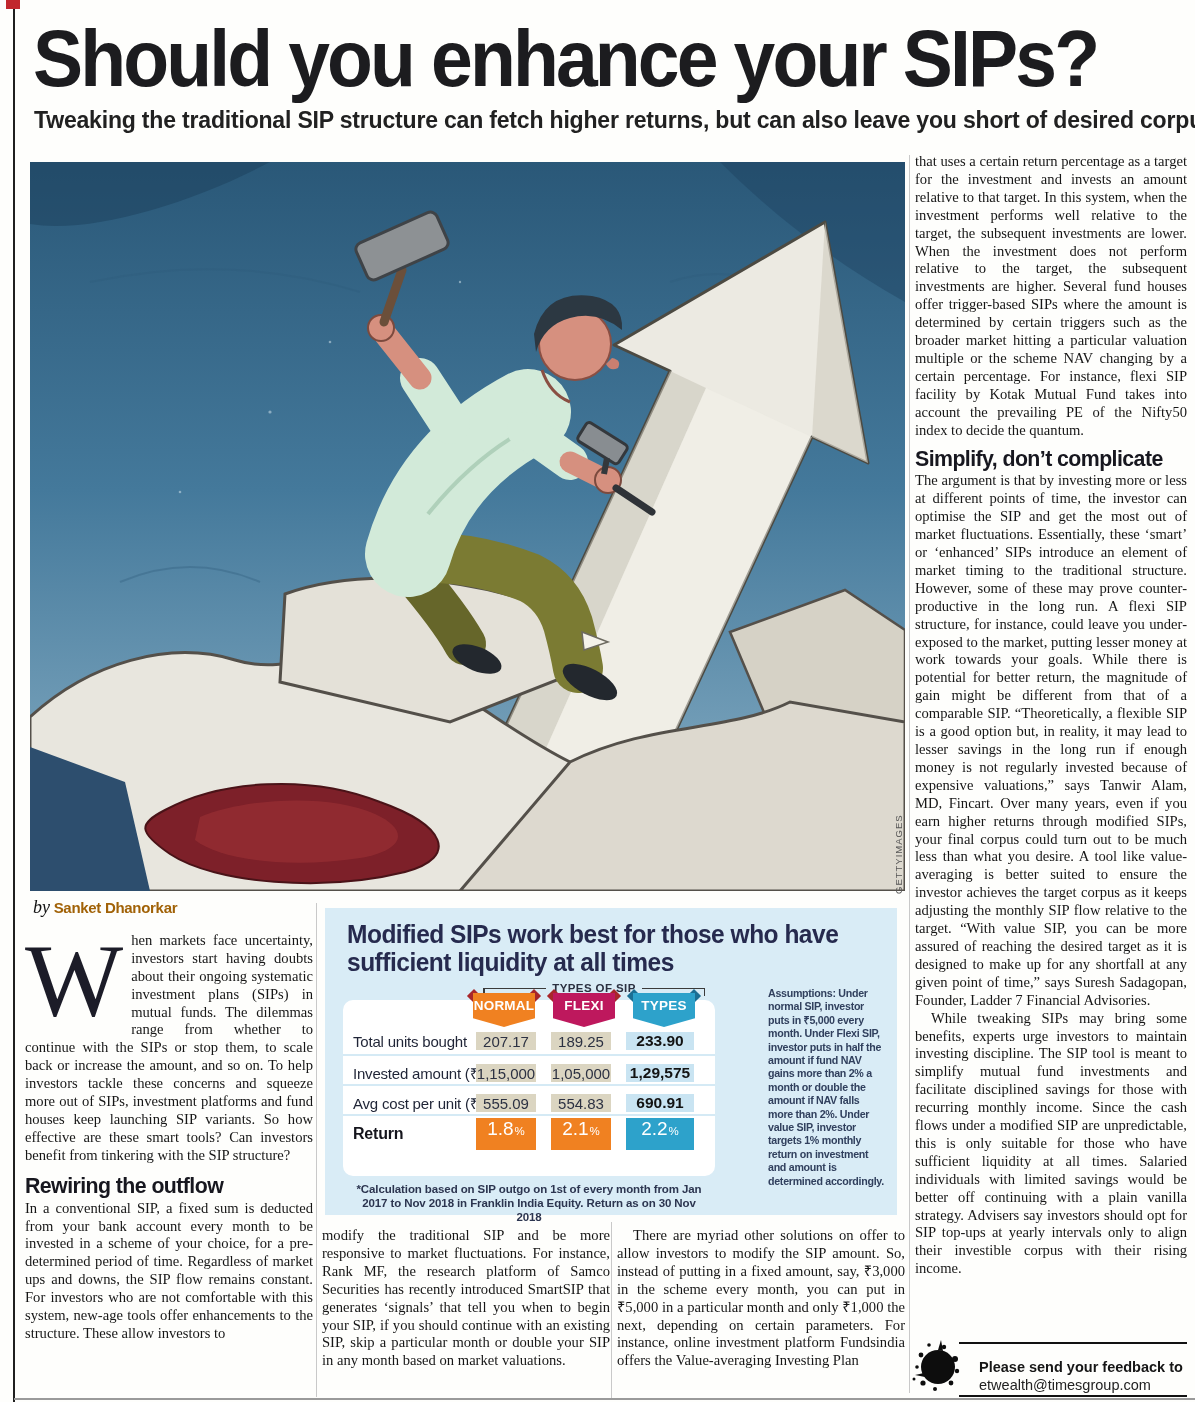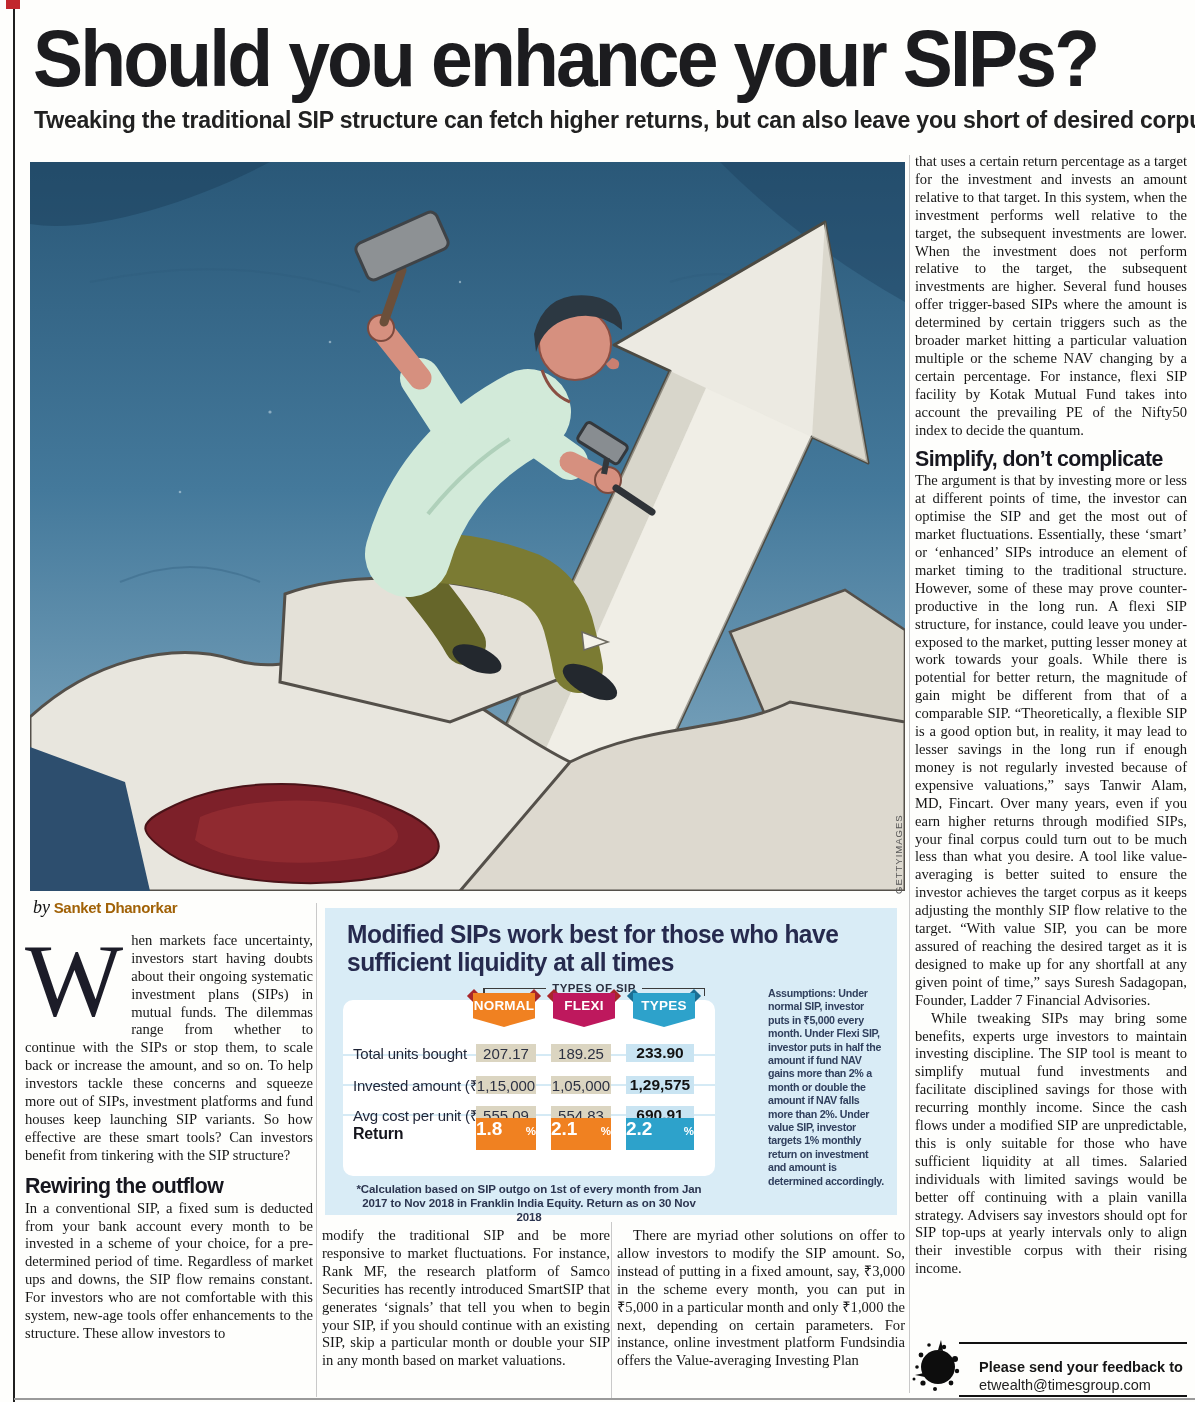--- a/index.html
+++ b/index.html
@@ -69,26 +69,26 @@
 
   .ig-card{position:absolute;left:18px;top:92px;width:372px;height:176px;background:#fff;
            border-radius:10px;z-index:1;}
   .ig-row{display:grid;grid-template-columns:108px 60px 60px 68px;column-gap:15px;
           padding-left:10px;height:28px;border-bottom:2px solid #d5eaf5;}
   .ig-row.first{margin-top:24px;height:30px;}
   .ig-row.last{height:36px;border-bottom:none;}
   .lab{display:flex;align-items:center;font-family:"Liberation Sans",sans-serif;font-size:15px;
        color:#1f2436;letter-spacing:-.2px;white-space:nowrap;}
   .lab.ret{font-weight:bold;font-size:16px;color:#15151d;}
-  .cell{display:flex;align-items:center;justify-content:center;margin:20px 0;
+  .cell{display:flex;align-items:center;justify-content:center;margin:8px 0;
         font-family:"Liberation Sans",sans-serif;font-size:15px;color:#2c3142;}
   .cell.tan{background:#dbd5c1;}
   .cell.blue{background:#c9e4f2;font-weight:bold;color:#121212;font-size:15.5px;}
-  .chip{display:flex;align-items:baseline;justify-content:space-between;margin:2px 0;color:#fff;
-        font-family:"Liberation Sans",sans-serif;font-weight:bold;font-size:19px;}
+  .chip{display:flex;align-items:baseline;justify-content:center;margin:2px 0;color:#fff;
+        font-family:"Liberation Sans",sans-serif;font-weight:normal;font-size:19px;}
   .chip.orange{background:#f08121;}
   .chip.bluec{background:#2da2cb;}
   .chip .pct{font-size:11.5px;margin-left:1px;}
 
   .ig-foot{position:absolute;left:25px;top:274px;width:358px;text-align:center;
            font-family:"Liberation Sans",sans-serif;font-weight:bold;font-size:11.5px;
            line-height:14px;color:#2c3550;letter-spacing:-.1px;}
   .ig-notes{position:absolute;left:443px;top:79px;width:122px;font-family:"Liberation Sans",sans-serif;
             font-weight:bold;font-size:11px;line-height:13.4px;color:#31405e;letter-spacing:-.3px;
             transform:scaleX(.97);transform-origin:0 0;}

